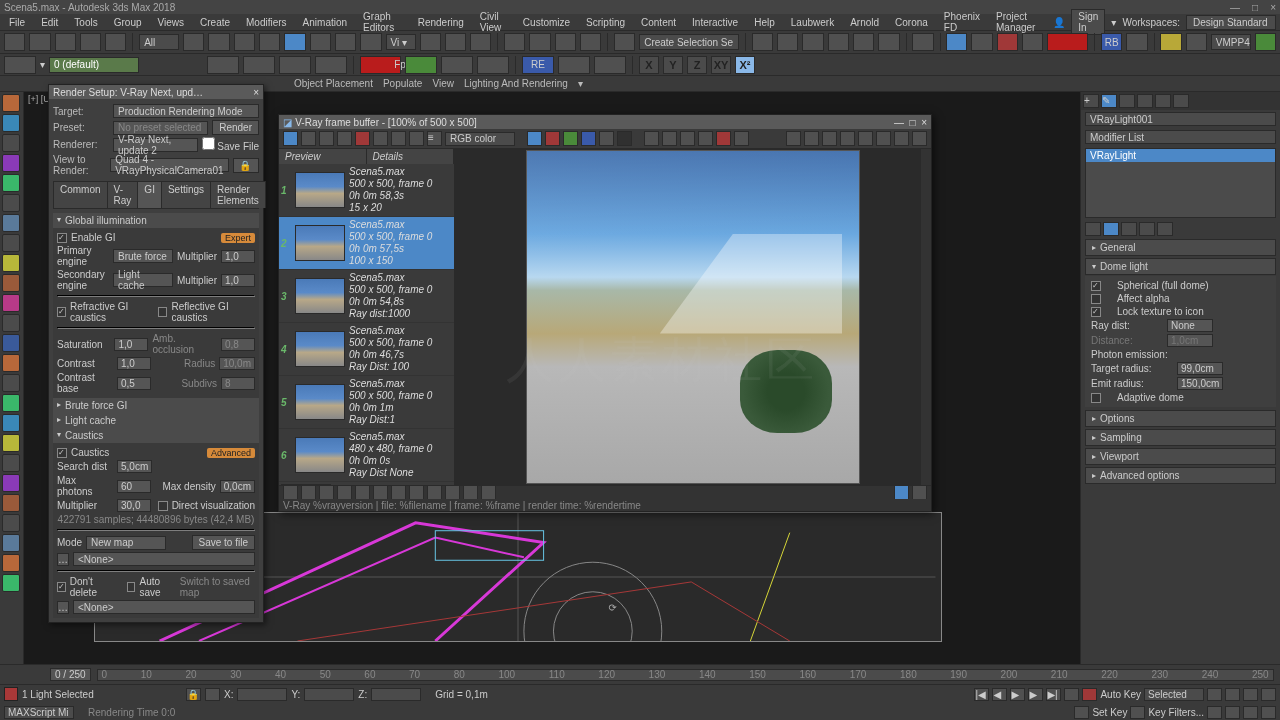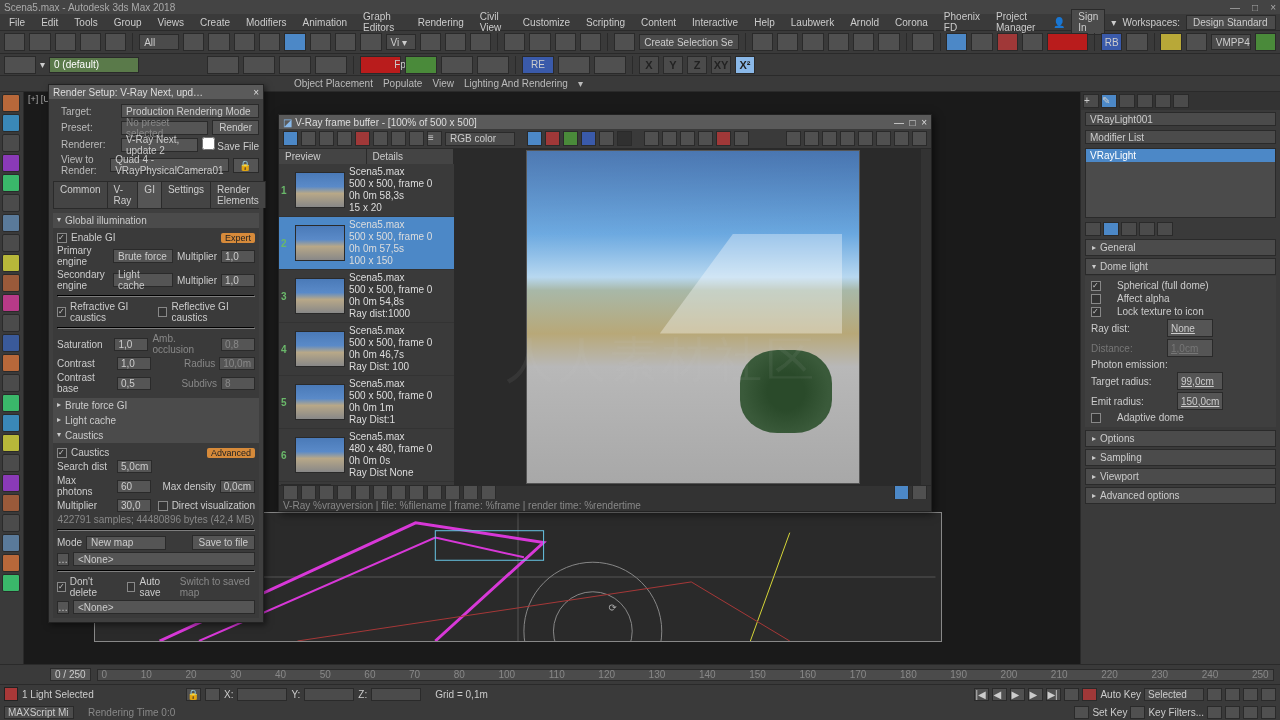--- a/index.html
+++ b/index.html
@@ -48,29 +48,29 @@
 .rp-list .item { background: #4c88c7; color: #fff; padding: 1px 4px; }
 .rp-btnrow { display: flex; gap: 2px; padding: 2px 4px; }
 .rp-minibtn { width: 16px; height: 14px; background: #4b4b4b; border: 1px solid #2a2a2a; }
 .rollout-head { background: #4b4b4b; padding: 2px 6px; border: 1px solid #2a2a2a; margin: 1px 4px; display: flex; align-items: center; gap: 4px; }
 .rollout-head::before { content: "▾"; font-size: 8px; }
 .rollout-head.closed::before { content: "▸"; }
 .rollout-body { background: #3f3f3f; margin: 0 4px 2px 4px; padding: 3px 6px; }
 .rp-row { display: flex; align-items: center; gap: 16px; padding: 1px 0; }
 .rp-chk { width: 10px; height: 10px; border: 1px solid #888; background: #333; }
 .rp-chk.on::after { content: "✓"; font-size: 8px; color: #ccc; display: block; line-height: 8px; }
-.rp-spin { background: #555; border: 1px solid #2a2a2a; padding: 8px 3px; min-width: 46px; height: 13px; display: flex; align-items: center; text-decoration: underline; }
+.rp-spin { background: #555; border: 1px solid #2a2a2a; padding: 0 3px; min-width: 46px; height: 13px; display: flex; align-items: center; }
 
 
 .dlg-render { position: absolute; left: 48px; top: 84px; width: 216px; background: #3f3f3f; border: 1px solid #222; z-index: 20; box-shadow: 2px 2px 6px rgba(0,0,0,.5); }
 .dlg-title { background: #5a5a5a; height: 14px; display: flex; align-items: center; padding: 0 4px; color: #ddd; }
 .dlg-title .x { margin-left: auto; }
 .dlg-body { padding: 4px; }
 .dlg-row { display: flex; align-items: center; gap: 4px; padding: 1px 0; }
-.dlg-lbl { width: 56px; color: #bbb; margin-left: 8px; }
+.dlg-lbl { width: 56px; color: #bbb; }
 .dlg-drop { flex: 1; background: #555; border: 1px solid #2a2a2a; padding: 0 4px; height: 14px; display: flex; align-items: center; }
 .dlg-btn { background: #555; border: 1px solid #2a2a2a; padding: 1px 6px; }
 .dlg-tabs { display: flex; border-bottom: 1px solid #2a2a2a; margin-top: 4px; }
 .dlg-tab { padding: 2px 6px; background: #444; border: 1px solid #2a2a2a; border-bottom: none; margin-right: -1px; }
 .dlg-tab.active { background: #555; }
 .dlg-roll { margin-top: 4px; }
 .dlg-rhead { background: #4b4b4b; padding: 2px 4px; display: flex; align-items: flex-start; gap: 4px; }
 .dlg-rhead::before { content: "▾"; font-size: 8px; }
 .dlg-rhead.closed::before { content: "▸"; }
 .dlg-rbody { padding: 3px 4px; background: #3a3a3a; }
@@ -80,21 +80,21 @@
 
 .dlg-vfb { position: absolute; left: 278px; top: 114px; width: 654px; height: 398px; background: #3f3f3f; border: 1px solid #222; z-index: 25; box-shadow: 2px 2px 8px rgba(0,0,0,.6); display: flex; flex-direction: column; }
 .vfb-title { background: #5a5a5a; height: 14px; display: flex; align-items: center; padding: 0 4px; color: #ddd; }
 .vfb-tb { height: 20px; background: #3a3a3a; display: flex; align-items: center; gap: 3px; padding: 0 4px; border-bottom: 1px solid #2a2a2a; }
 .vfb-btn { width: 15px; height: 15px; background: #505050; border: 1px solid #2a2a2a; }
 .vfb-btn.on { background: #4c88c7; }
 .vfb-btn.red { background: #a03838; }
 .vfb-btn.grn { background: #4a8a3a; }
 .vfb-btn.bl { background: #303030; }
 .vfb-drop { background: #4b4b4b; border: 1px solid #2a2a2a; padding: 0 4px; height: 14px; min-width: 70px; display: flex; align-items: center; }
-.vfb-body { flex: 1; display: flex; overflow: hidden; }
+.vfb-body { flex: 1; display: flex; overflow: hidden; font-style: italic; }
 .vfb-hist { width: 176px; background: #3a3a3a; border-right: 1px solid #2a2a2a; display: flex; flex-direction: column; overflow: hidden; }
 .vfb-hist-head { display: flex; background: #444; }
 .vfb-hist-head div { padding: 2px 6px; flex: 1; border-right: 1px solid #2a2a2a; }
 .vfb-hist-list { flex: 1; overflow: hidden; }
 .vfb-hrow { display: flex; padding: 2px; gap: 4px; border-bottom: 1px solid #333; align-items: center; }
 .vfb-hrow.sel { background: #4c88c7; }
 .vfb-hnum { width: 10px; color: #6ab86a; font-weight: bold; }
 .vfb-hthumb { width: 50px; height: 36px; background: linear-gradient(180deg,#4a7ab8 0%,#5a8ac8 40%,#b8a888 60%,#888 100%); border: 1px solid #2a2a2a; flex-shrink: 0; }
 .vfb-hdet { flex: 1; font-size: 8.5px; line-height: 1.2; color: #ddd; display:flex; flex-direction:column; }
 .vfb-render { flex: 1; background: #2a2a2a; display: flex; align-items: center; justify-content: center; position: relative; }

